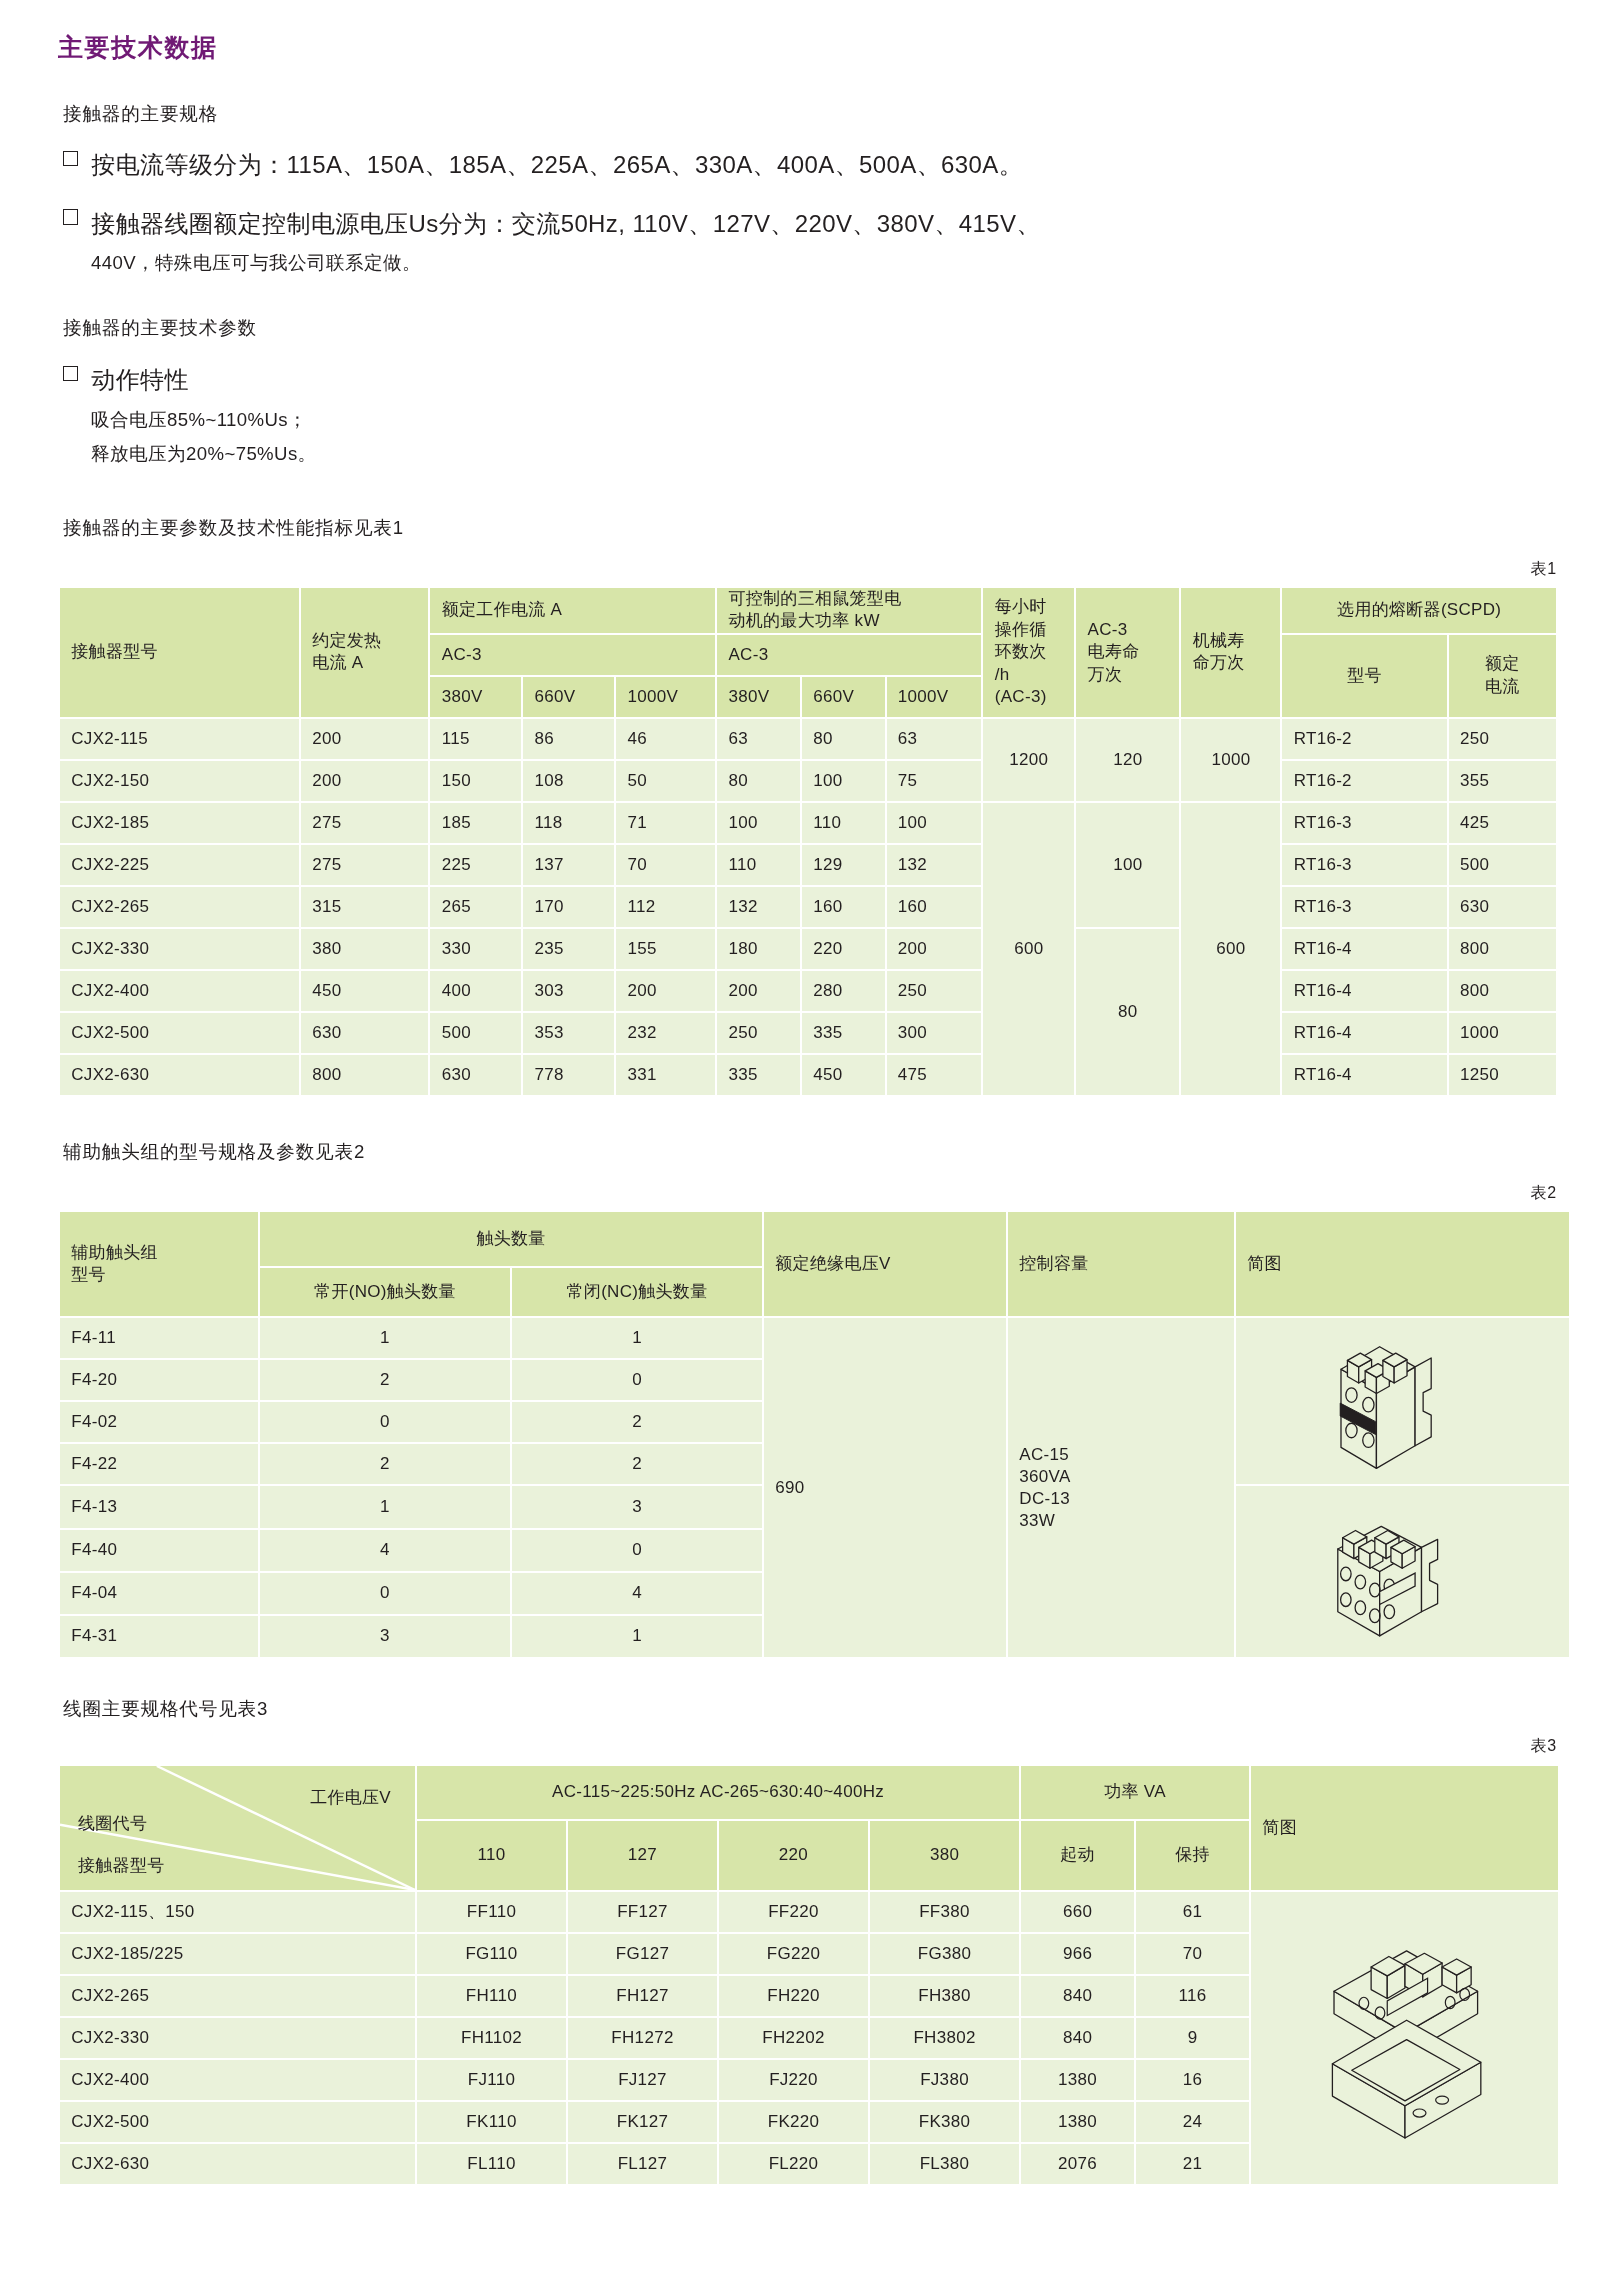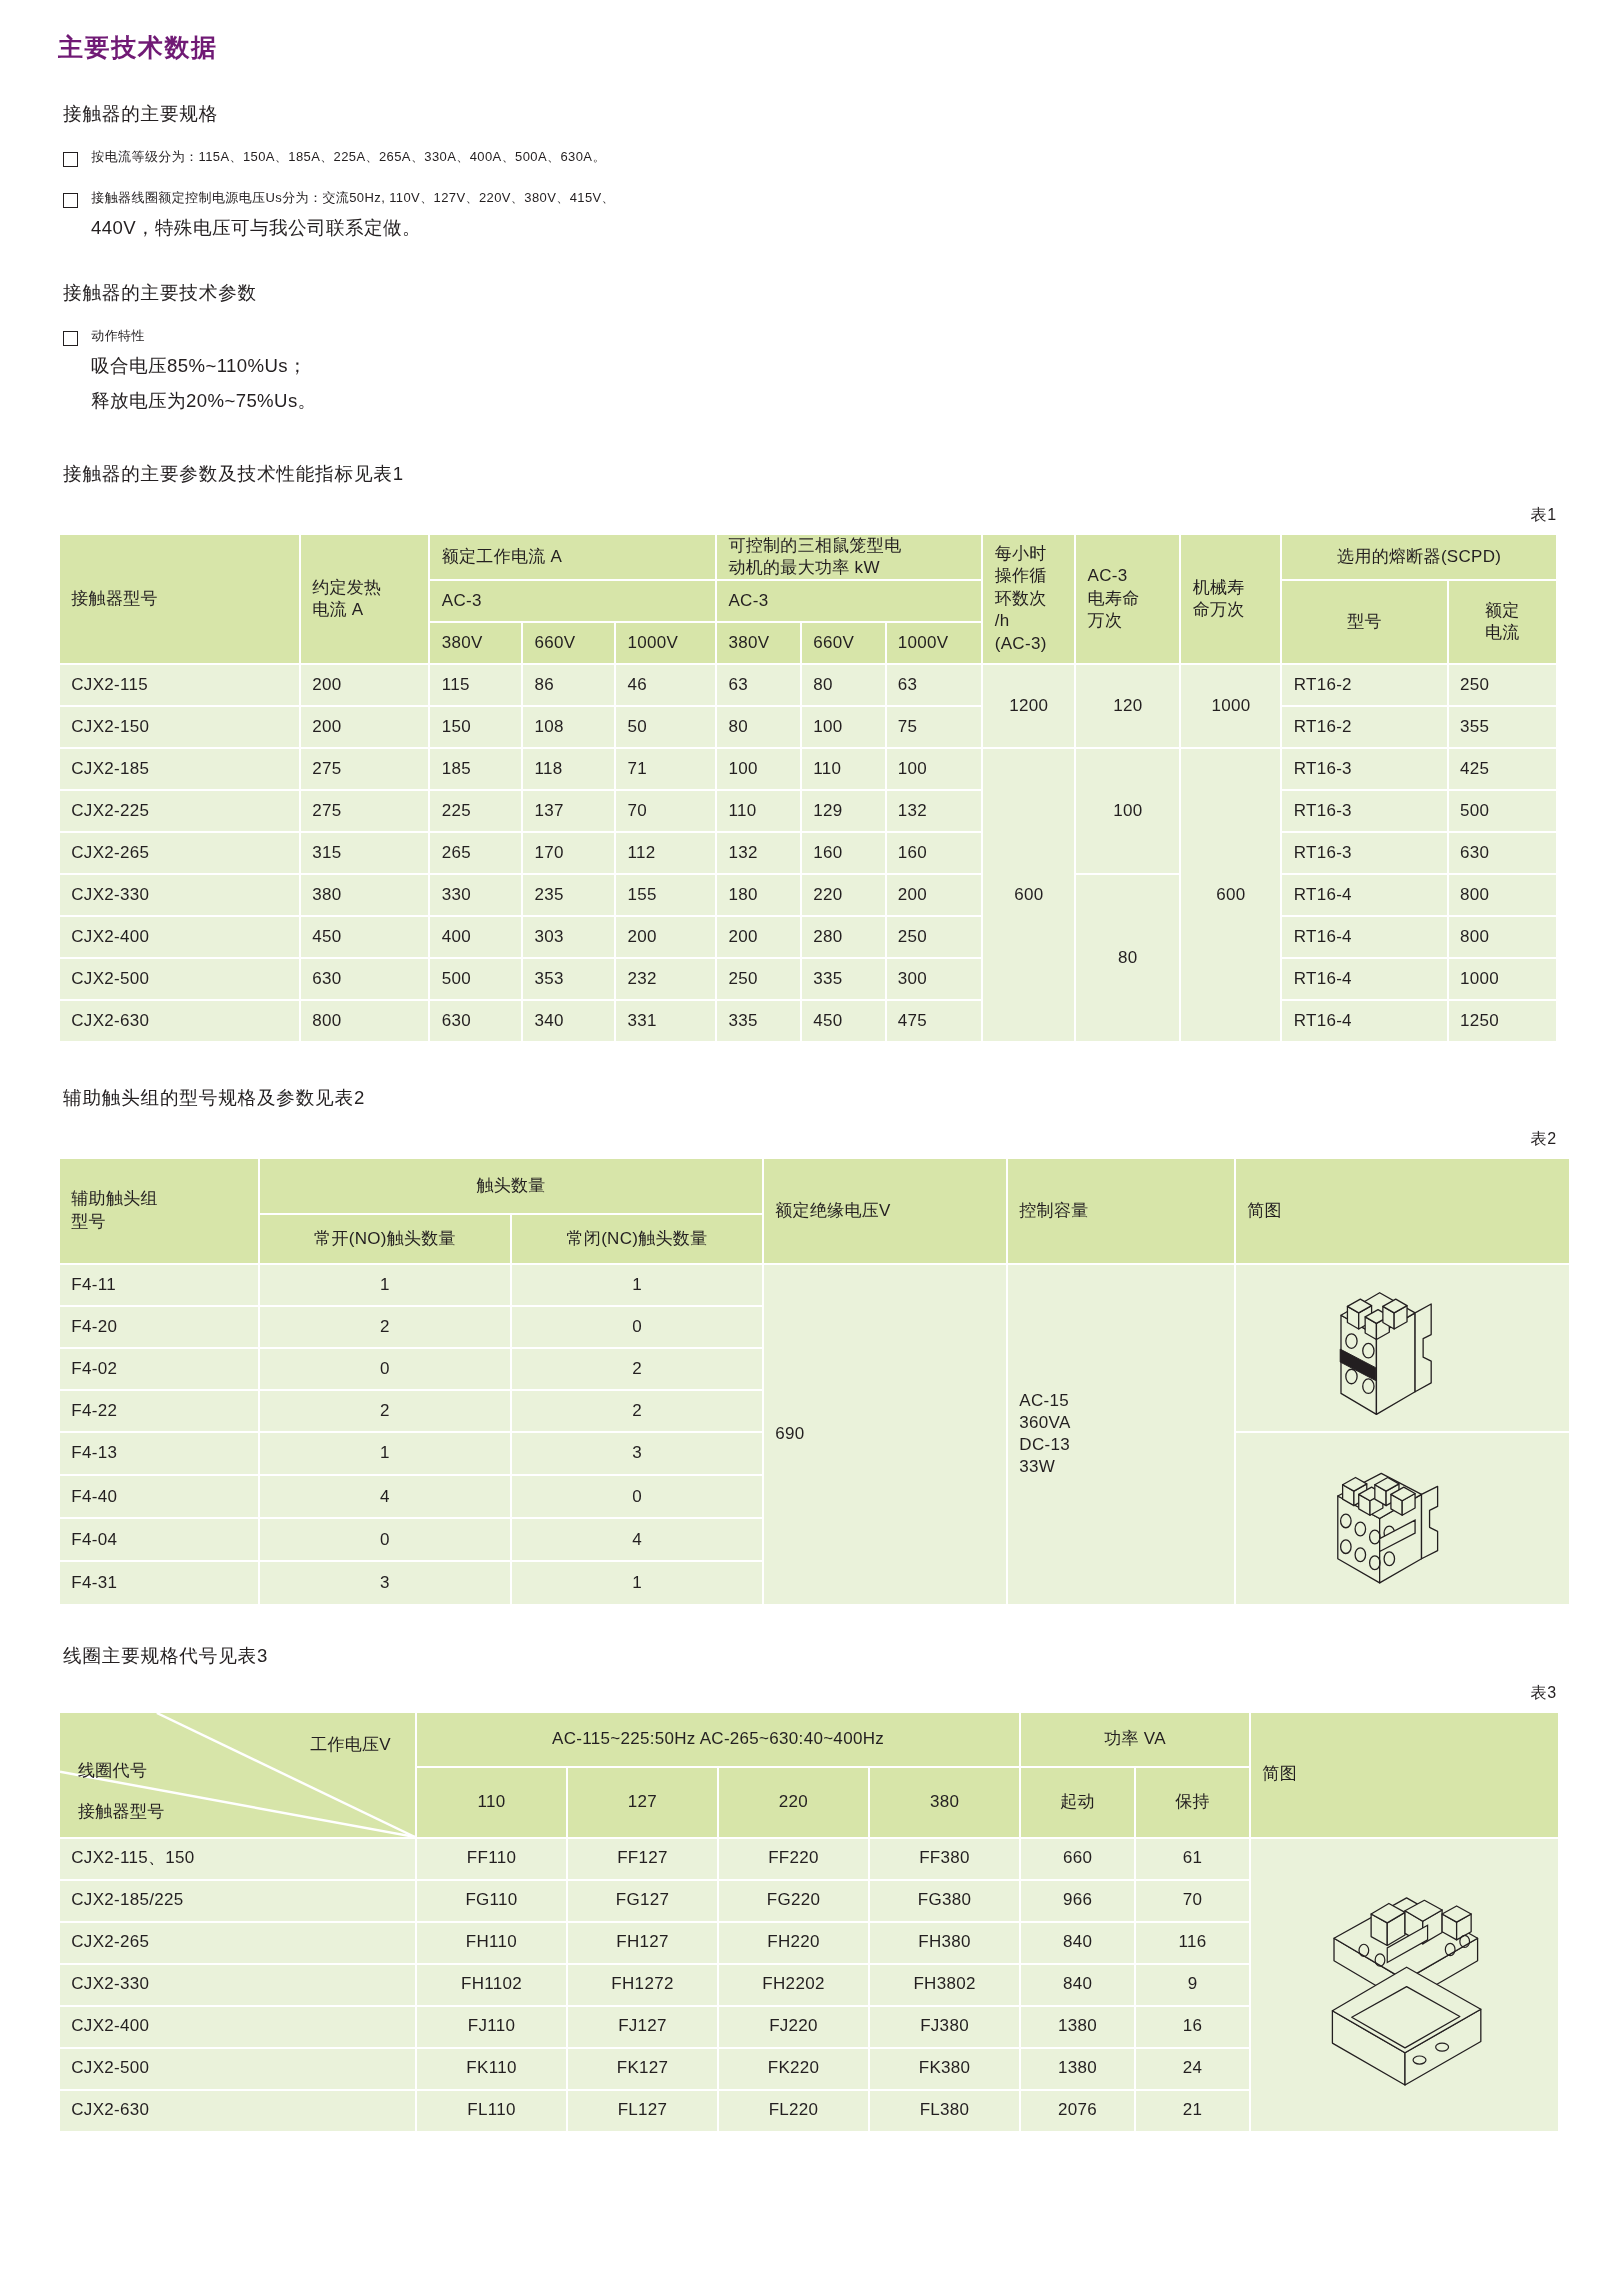--- a/index.html
+++ b/index.html
@@ -21,23 +21,23 @@
     letter-spacing: 1.6px;
     margin: 31px 0 0 58px;
   }
   .subhead {
     font-size: 18.6px;
     margin: 37px 0 0 63px;
     letter-spacing: 0.8px;
   }
   .bullet-row {
     display: flex;
-    align-items: flex-end;
+    align-items: flex-start;
     margin: 19.4px 0 0 63px;
-    font-size: 13px;
+    font-size: 24px;
     letter-spacing: 0.4px;
   }
   .bullet-box {
     width: 15.3px; height: 15.3px;
     border: 1.6px solid #231f20;
     margin: 4.8px 13px 0 0;
     flex: 0 0 auto;
   }
   .bullet-text { line-height: 1.62; }
   .indent-line {
@@ -298,21 +298,21 @@
         <td class="lead">250</td>
         <td class="lead">335</td>
         <td class="lead">300</td>
         <td class="lead">RT16-4</td>
         <td class="lead">1000</td>
       </tr>
       <tr>
         <td class="lead">CJX2-630</td>
         <td class="lead">800</td>
         <td class="lead">630</td>
-        <td class="lead">340</td>
+        <td class="lead">778</td>
         <td class="lead">331</td>
         <td class="lead">335</td>
         <td class="lead">450</td>
         <td class="lead">475</td>
         <td class="lead">RT16-4</td>
         <td class="lead">1250</td>
       </tr>
     </tbody>
   </table>
 

